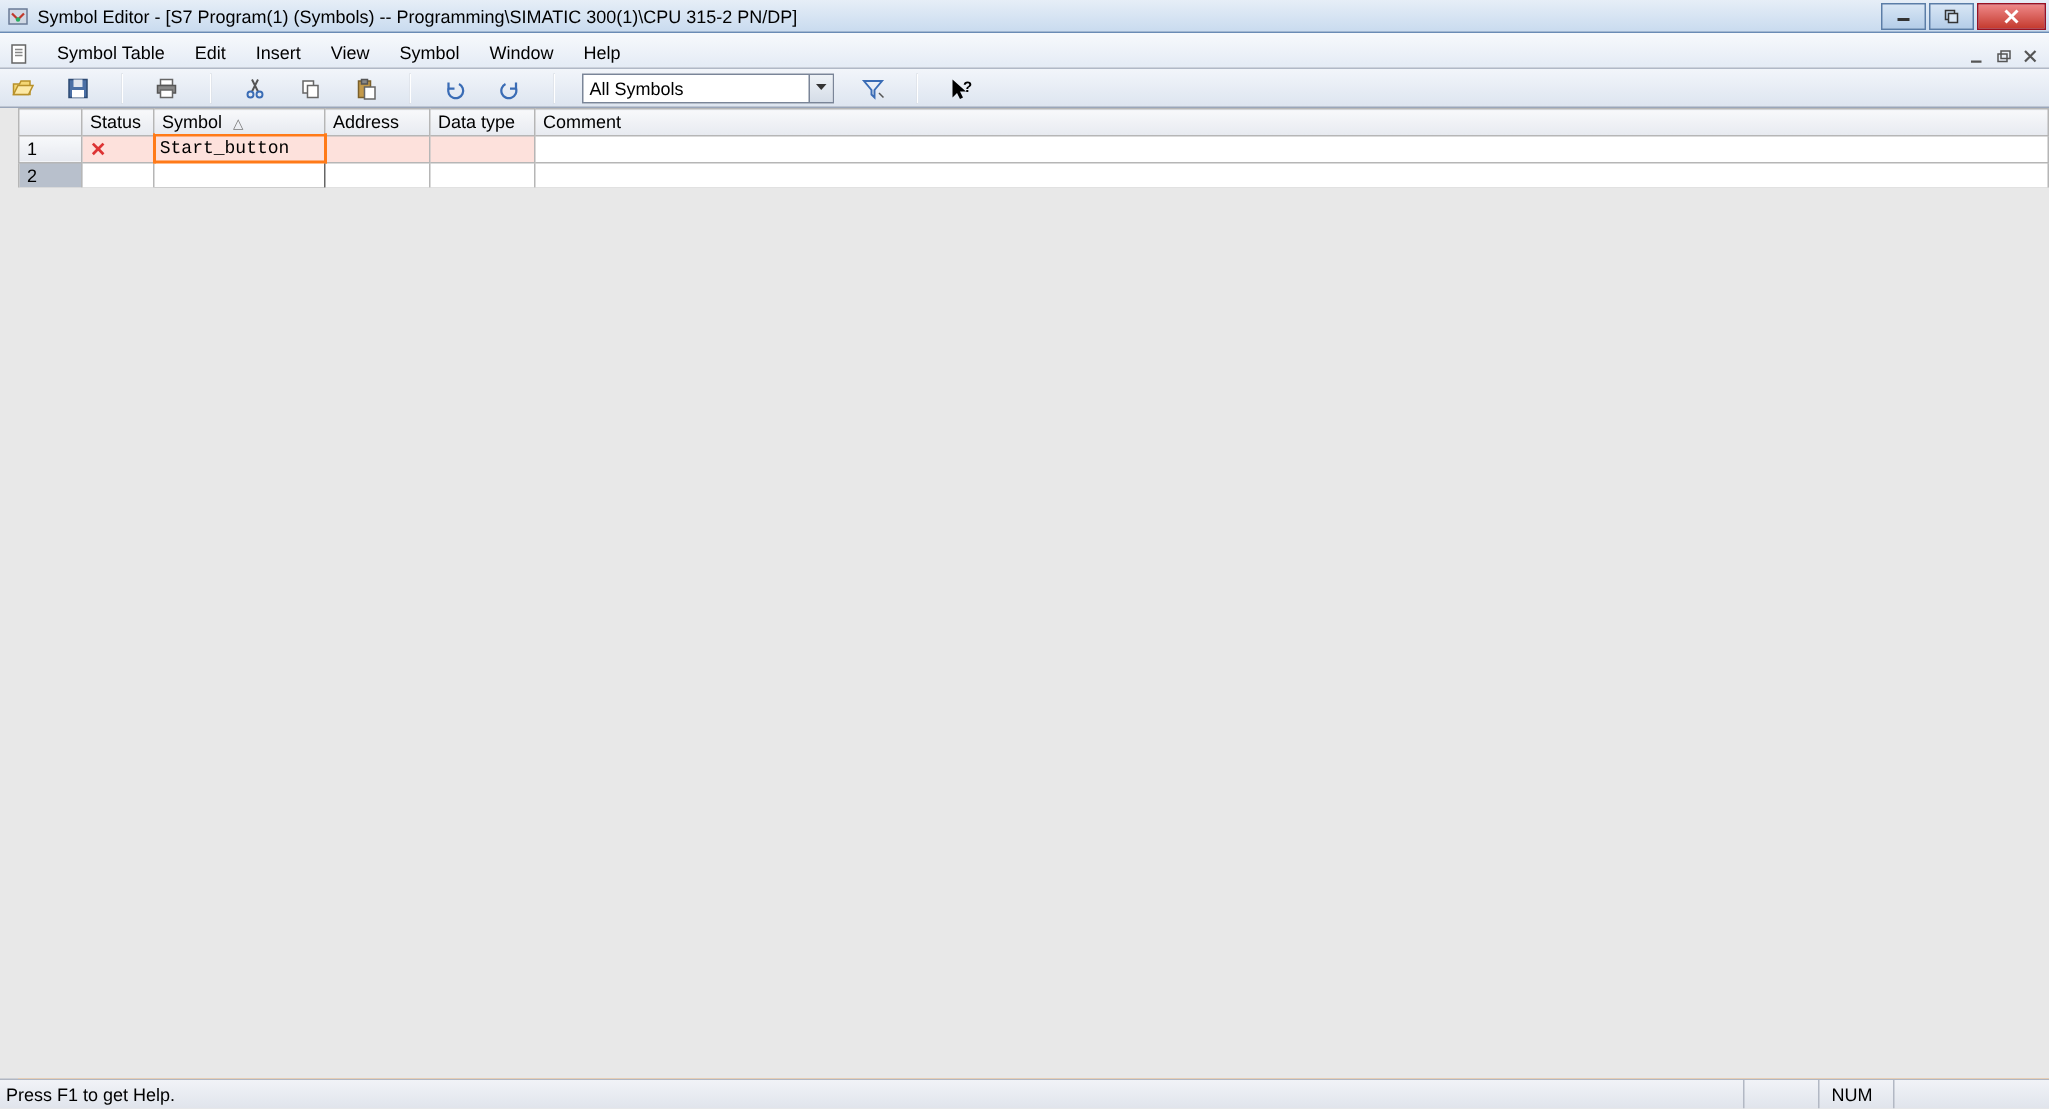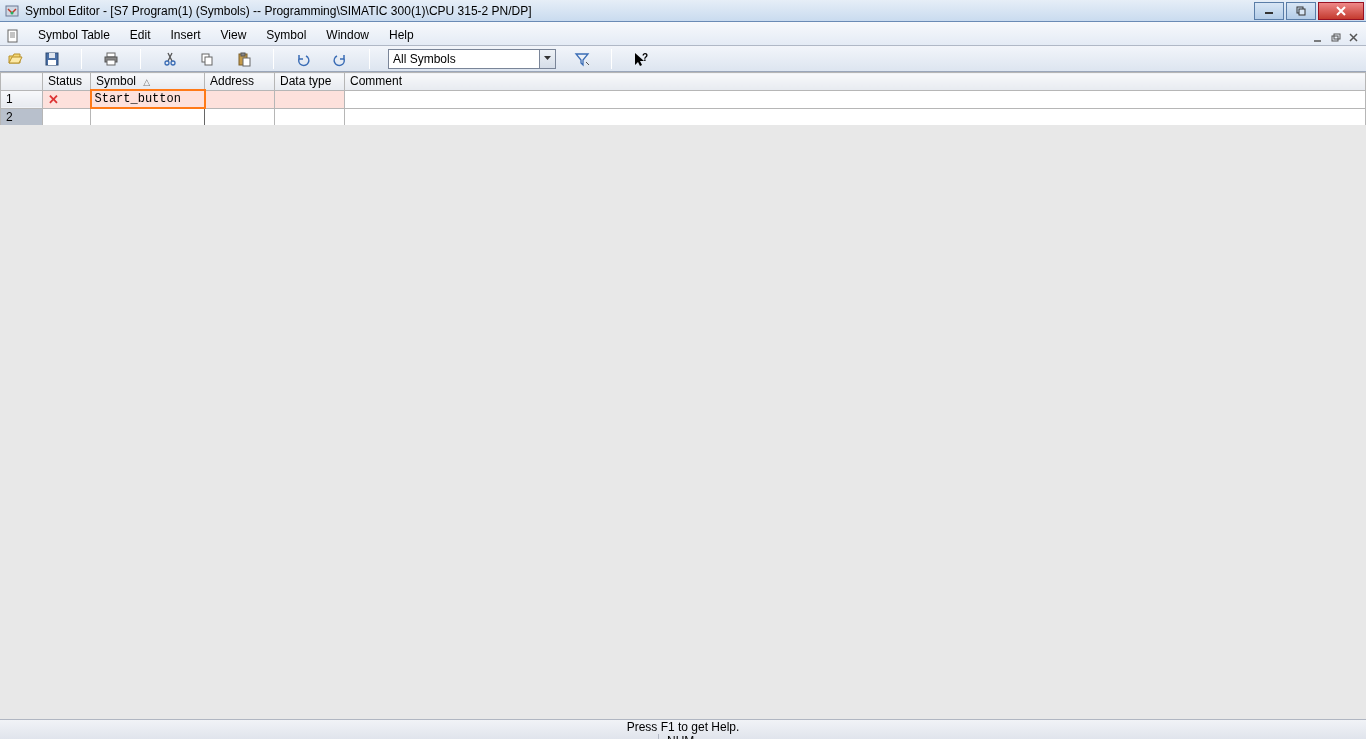--- a/index.html
+++ b/index.html
@@ -111,20 +111,21 @@
     border-left: 1px solid #7a8598;
     display:flex;align-items:center;justify-content:center;
   }
 
   
   .grid-region {
     flex: 1 1 auto;
     background: #fdba74;
     overflow: hidden;
     position:relative;
+    margin-left:12px;
   }
   table.grid {
     border-collapse: collapse;
     background: #fff;
     width: 100%;
   }
   table.grid th, table.grid td {
     border: 1px solid #b6b6b6;
     font-size: 12px;
     padding: 1px 5px;
@@ -181,21 +182,20 @@
   }
 
   
   .statusbar {
     height: 20px;
     background: linear-gradient(to bottom,#f1f3f7,#e0e4ec);
     border-top:1px solid #b0b6c2;
     display:flex;align-items:center;
     font-size:12px;
     padding: 0 4px;
-    flex-direction: column;
   }
   .statusbar .sb-text { flex:1; }
   .statusbar .sb-panel {
     border-left:1px solid #b2b8c4;
     padding: 0 8px;
     height: 100%;
     display:flex;align-items:center;
     min-width: 50px;
   }
   .sb-blank { width: 100px; }

